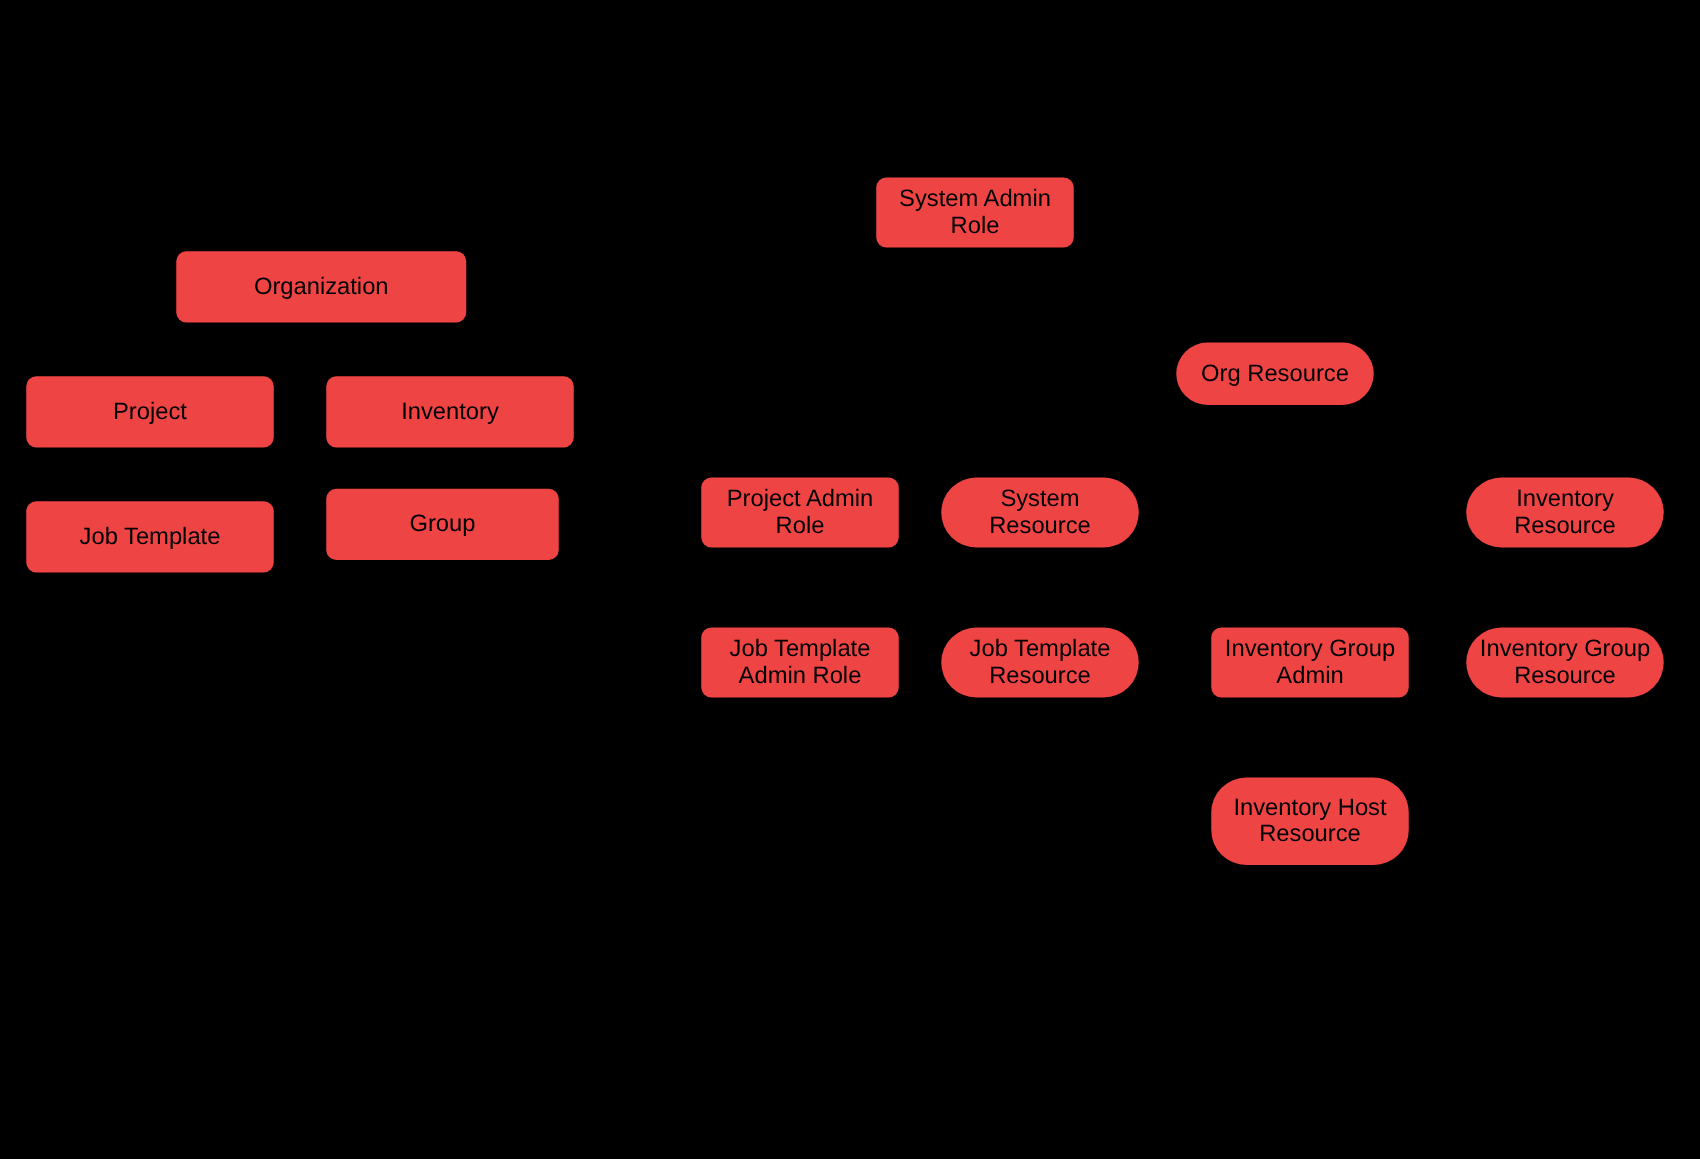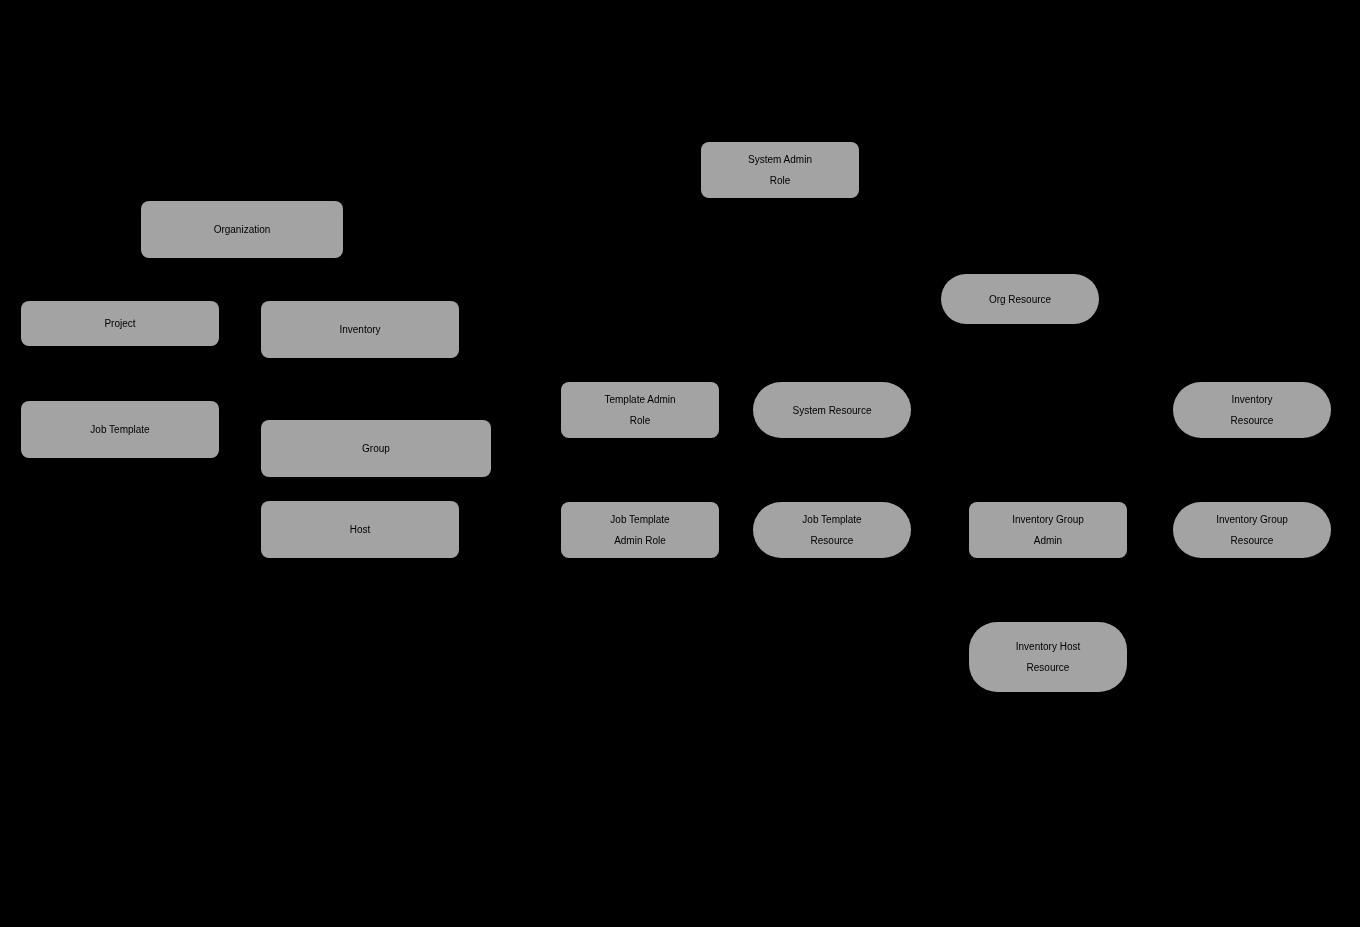--- a/index.html
+++ b/index.html
@@ -10,63 +10,62 @@
   }
   .canvas {
     position: relative;
     width: 1360px;
     height: 927px;
     background: #000000;
     overflow: hidden;
   }
   .node {
     position: absolute;
-    background: #a3a3a3;
+    background: #ef4444;
     color: #000000;
     display: flex;
     align-items: center;
     justify-content: center;
     text-align: center;
-    font-size: 10px;
+    font-size: 19px;
     line-height: 21px;
     white-space: pre-line;
     box-sizing: border-box;
     padding: 2px 6px;
   }
   .node.rect {
     border-radius: 8px;
   }
   .node.pill {
     border-radius: 28px;
   }
 </style>
 </head>
 <body>
 
 <div class="canvas">
 
-  <div class="node rect" style="left:141px; top:201px; width:202px; height:57px">Organization</div>
+  <div class="node rect" style="left:141px; top:201px; width:232px; height:57px">Organization</div>
 
-  <div class="node rect" style="left:21px; top:301px; width:198px; height:45px">Project</div>
+  <div class="node rect" style="left:21px; top:301px; width:198px; height:57px">Project</div>
 
   <div class="node rect" style="left:261px; top:301px; width:198px; height:57px">Inventory</div>
 
   <div class="node rect" style="left:21px; top:401px; width:198px; height:57px">Job Template</div>
 
-  <div class="node rect" style="left:261px; top:420px; width:230px; height:57px">Group</div>
+  <div class="node rect" style="left:261px; top:391px; width:186px; height:57px">Group</div>
 
-  <div class="node rect" style="left:261px; top:501px; width:198px; height:57px">Host</div>
 
   <div class="node rect" style="left:701px; top:142px; width:158px; height:56px">System Admin
 Role</div>
 
 
   <div class="node pill" style="left:941px; top:274px; width:158px; height:50px">Org Resource</div>
 
-  <div class="node rect" style="left:561px; top:382px; width:158px; height:56px">Template Admin
+  <div class="node rect" style="left:561px; top:382px; width:158px; height:56px">Project Admin
 Role</div>
 
   <div class="node pill" style="left:753px; top:382px; width:158px; height:56px">System Resource</div>
 
 
   <div class="node pill" style="left:1173px; top:382px; width:158px; height:56px">Inventory
 Resource</div>
 
   <div class="node rect" style="left:561px; top:502px; width:158px; height:56px">Job Template
 Admin Role</div>

